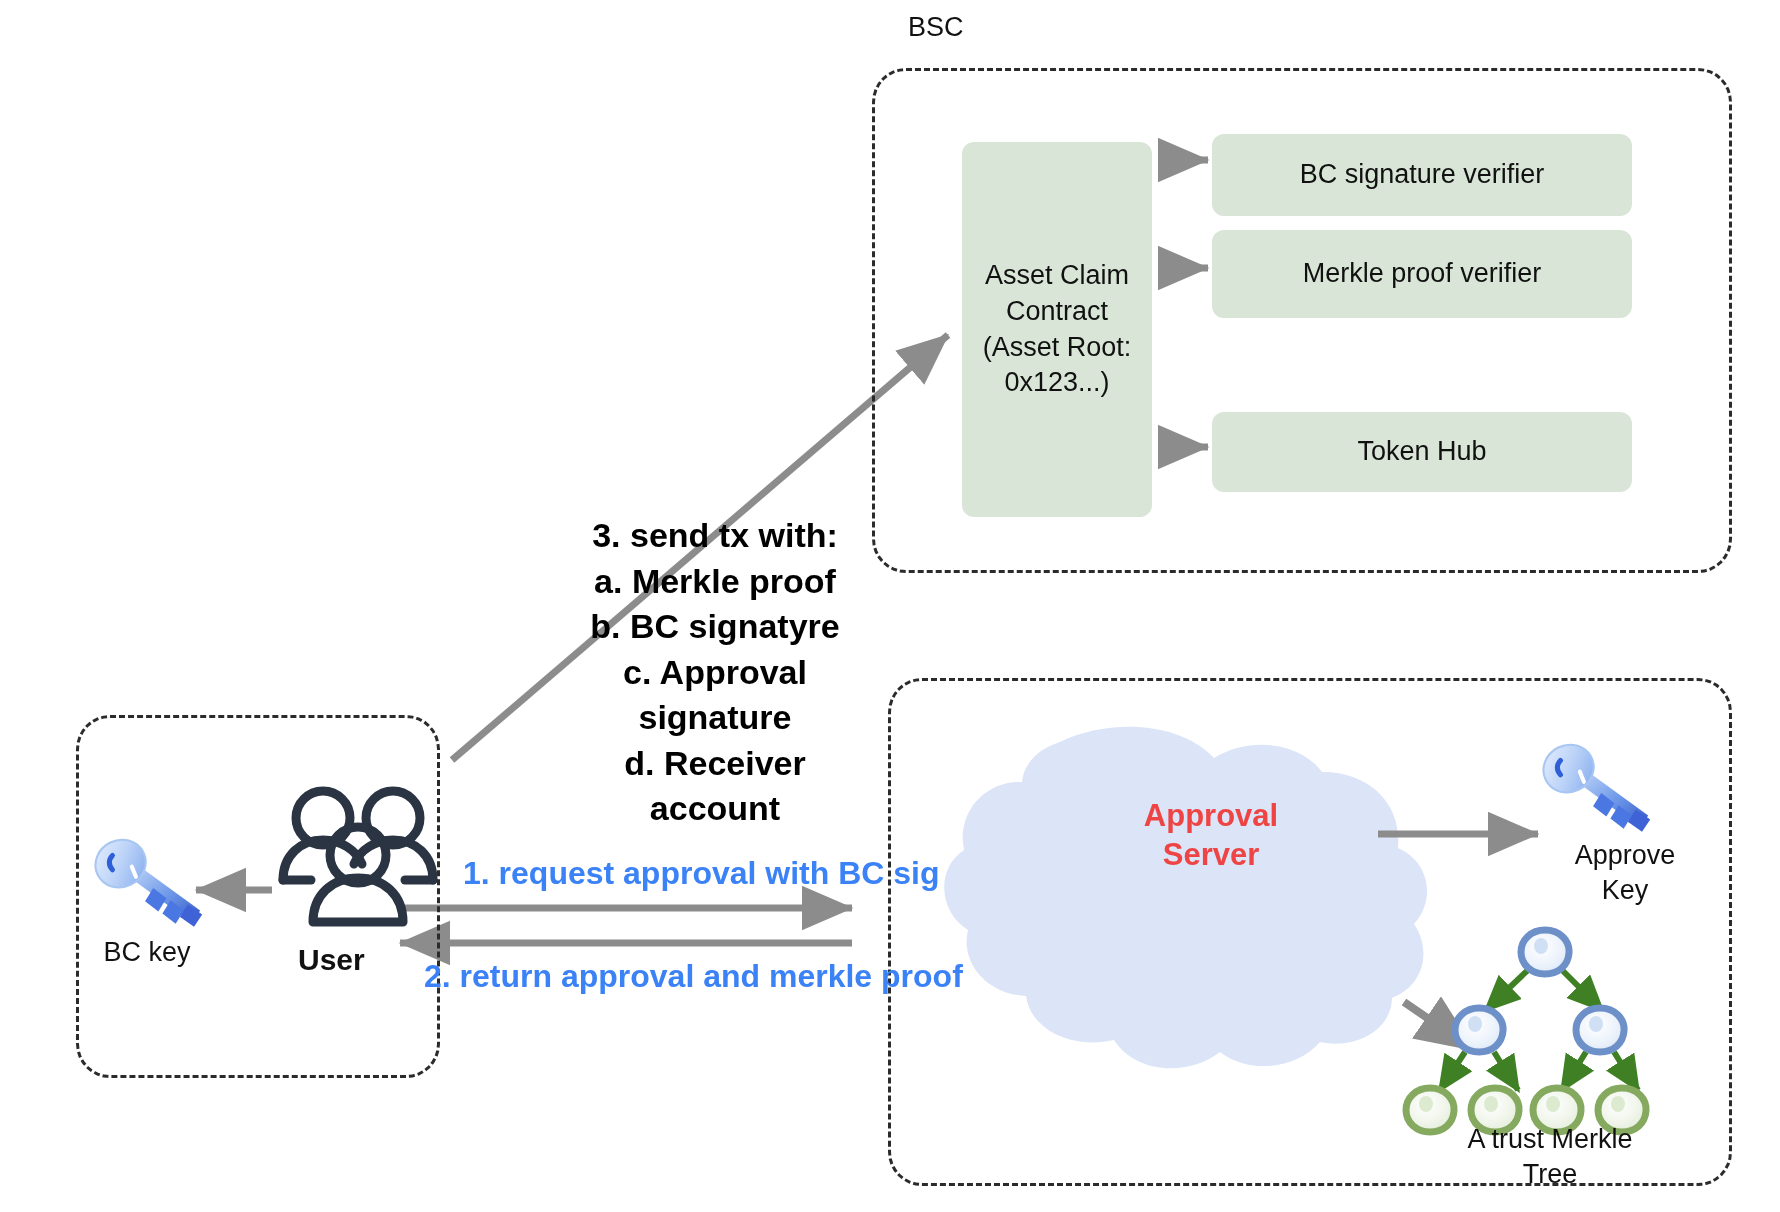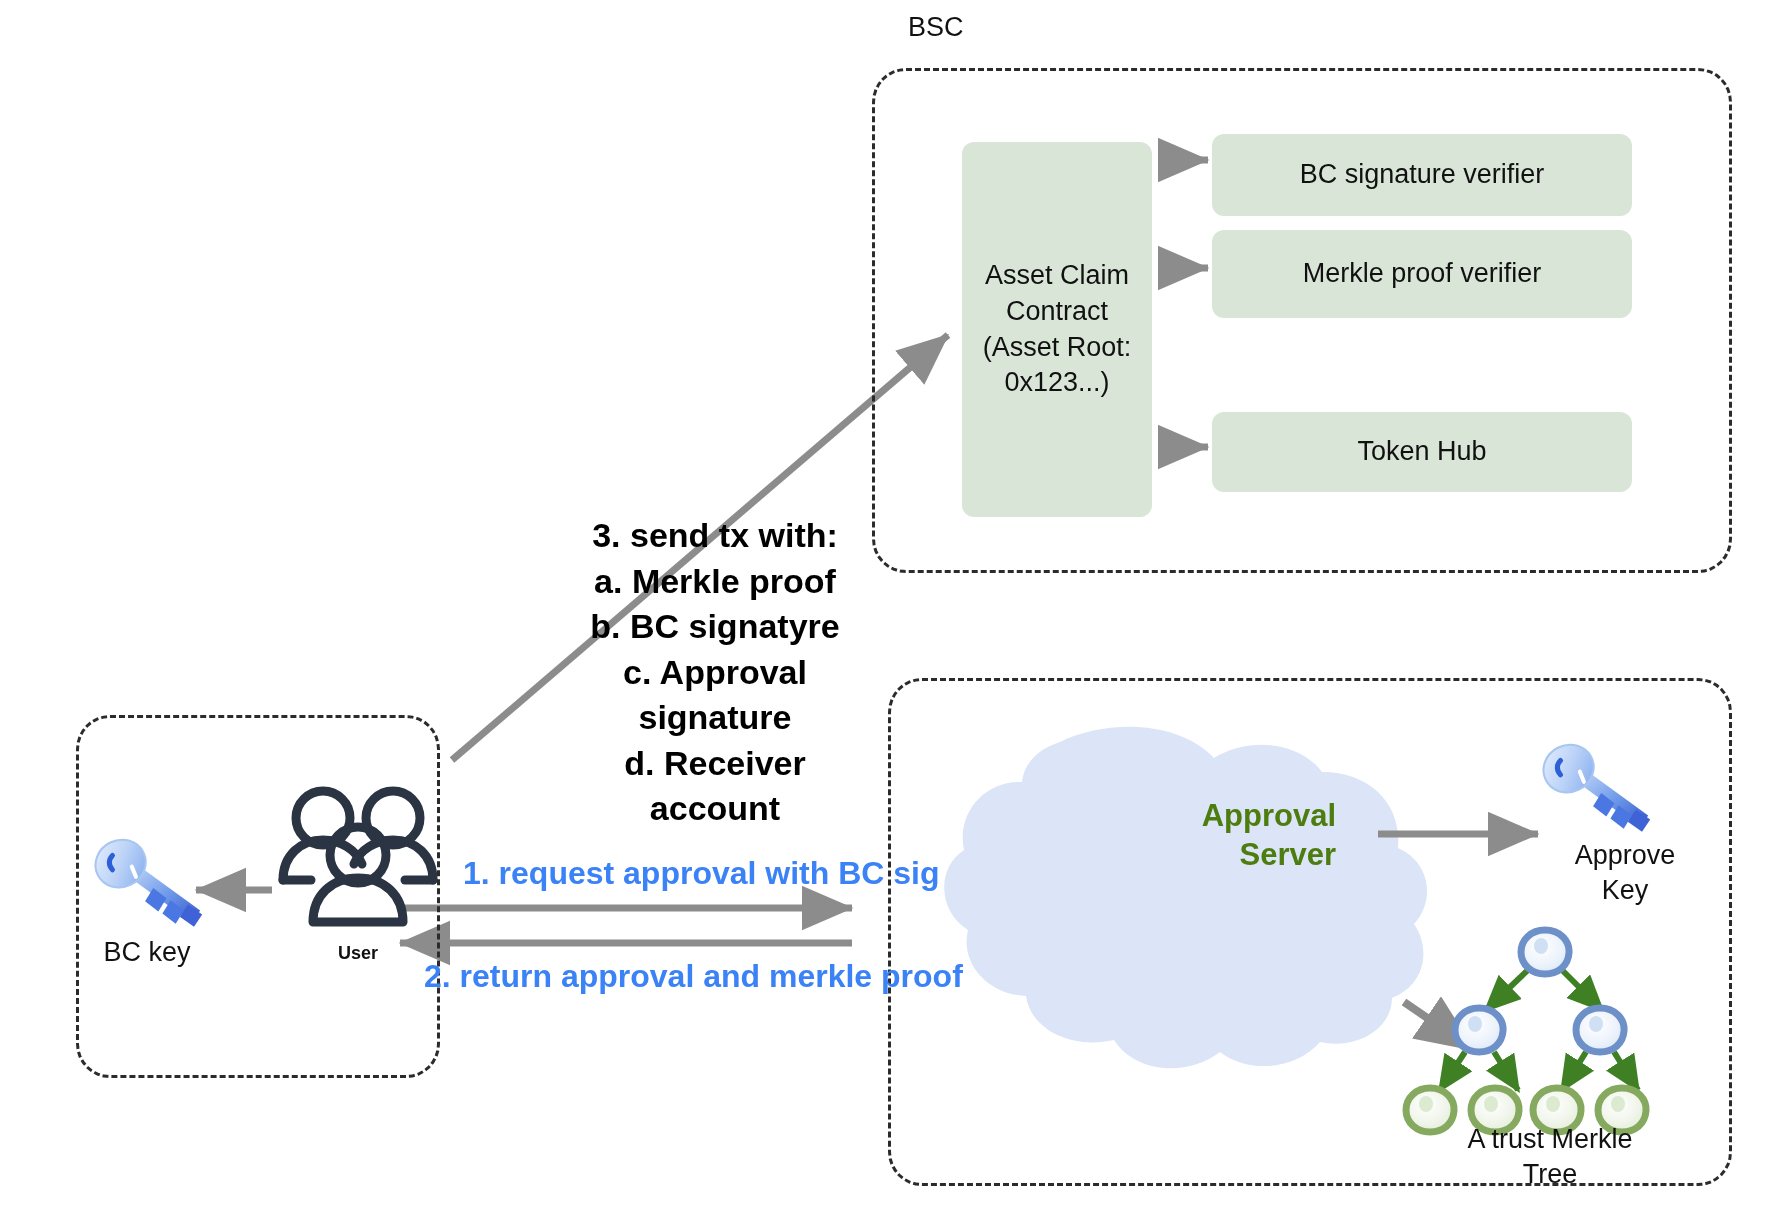--- a/index.html
+++ b/index.html
@@ -61,32 +61,32 @@
   .plain-label{
     position:absolute;
     font-size:27px;
     color:#111;
     text-align:center;
     line-height:1.3;
     white-space:pre;
   }
   .bold-label{
     position:absolute;
-    font-size:18px;
-    font-weight:bold;
-    color:#111;
-    text-align:center;
+    font-size:30px;
+    font-weight:bold;
+    color:#111;
+    text-align:left;
     white-space:nowrap;
   }
   .cloud-text{
     position:absolute;
     font-size:31px;
     font-weight:bold;
-    color:#4d7c0f;
-    text-align:right;
+    color:#ef4444;
+    text-align:center;
     line-height:1.25;
     white-space:pre;
   }
 </style>
 </head>
 <body>
 
 <div id="canvas">
 
   <svg id="vec" viewBox="0 0 1780 1212">

